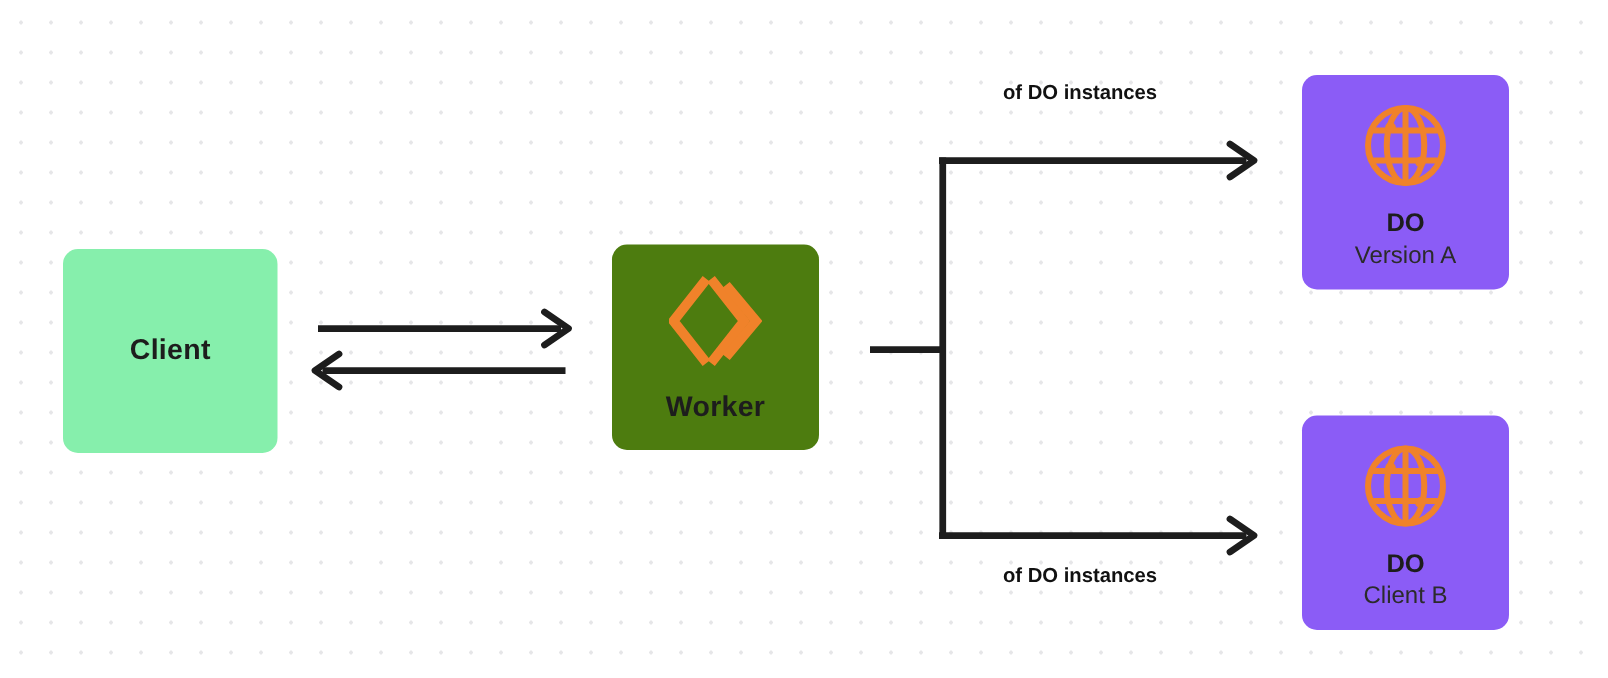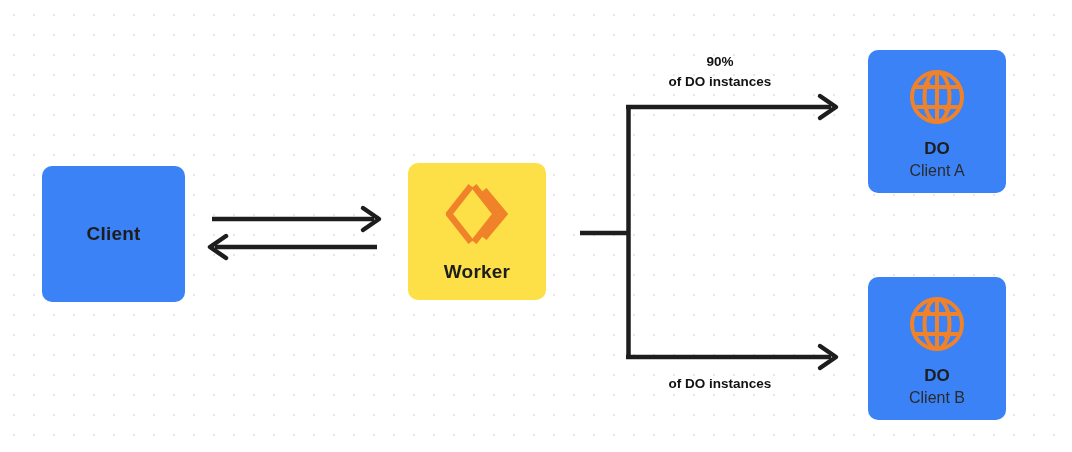--- a/index.html
+++ b/index.html
@@ -48,51 +48,51 @@
     align-items: center;
     justify-content: center;
   }
 
   
   #node-client {
     left: 42px;
     top: 166px;
     width: 143px;
     height: 136px;
-    background: #3b82f6;
+    background: #86efac;
   }
   #node-client .node-title {
     font-size: 19px;
     font-weight: bold;
     color: #1d1d1d;
     letter-spacing: 0.2px;
   }
 
   
   #node-worker {
     left: 408px;
     top: 163px;
     width: 138px;
     height: 137px;
-    background: #fde047;
+    background: #4d7c0f;
   }
   #node-worker .node-title {
     font-size: 19px;
     font-weight: bold;
     color: #1d1d1d;
     margin-top: 14px;
     letter-spacing: 0.2px;
   }
 
   
   .node-do {
     left: 868px;
     width: 138px;
     height: 143px;
-    background: #3b82f6;
+    background: #8b5cf6;
     padding-top: 4px;
   }
   #node-do-a { top: 50px; }
   #node-do-b { top: 277px; }
 
   .node-do .node-title {
     font-size: 17px;
     font-weight: bold;
     color: #1d1d1d;
     margin-top: 12px;
@@ -187,21 +187,21 @@
 
         <line x1="7" y1="20" x2="53" y2="20"></line>
         <line x1="7" y1="40" x2="53" y2="40"></line>
       </g>
 
       <circle cx="20" cy="18" r="3.6" fill="#f0822a"></circle>
       <circle cx="40" cy="41" r="3.6" fill="#f0822a"></circle>
     </svg>
   </span>
   <span class="node-title">DO</span>
-  <span class="node-subtitle">Client A</span>
+  <span class="node-subtitle">Version A</span>
 </div>
 
 <div class="node node-do" id="node-do-b">
   <span class="icon-wrap">
     <svg width="60" height="60" viewBox="0 0 60 60" aria-hidden="true">
       <g fill="none" stroke="#f0822a" stroke-width="4">
         <circle cx="30" cy="30" r="25"></circle>
         <ellipse cx="30" cy="30" rx="12.5" ry="25"></ellipse>
         <line x1="30" y1="5" x2="30" y2="55"></line>
         <line x1="7" y1="20" x2="53" y2="20"></line>
@@ -209,19 +209,18 @@
       </g>
       <circle cx="20" cy="18" r="3.6" fill="#f0822a"></circle>
       <circle cx="40" cy="41" r="3.6" fill="#f0822a"></circle>
     </svg>
   </span>
   <span class="node-title">DO</span>
   <span class="node-subtitle">Client B</span>
 </div>
 
 <div class="edge-label" id="label-top">
-  <div>90%</div>
   <div>of DO instances</div>
 </div>
 
 <div class="edge-label" id="label-bottom">
   <div>of DO instances</div>
 </div>
 
 </body></html>

